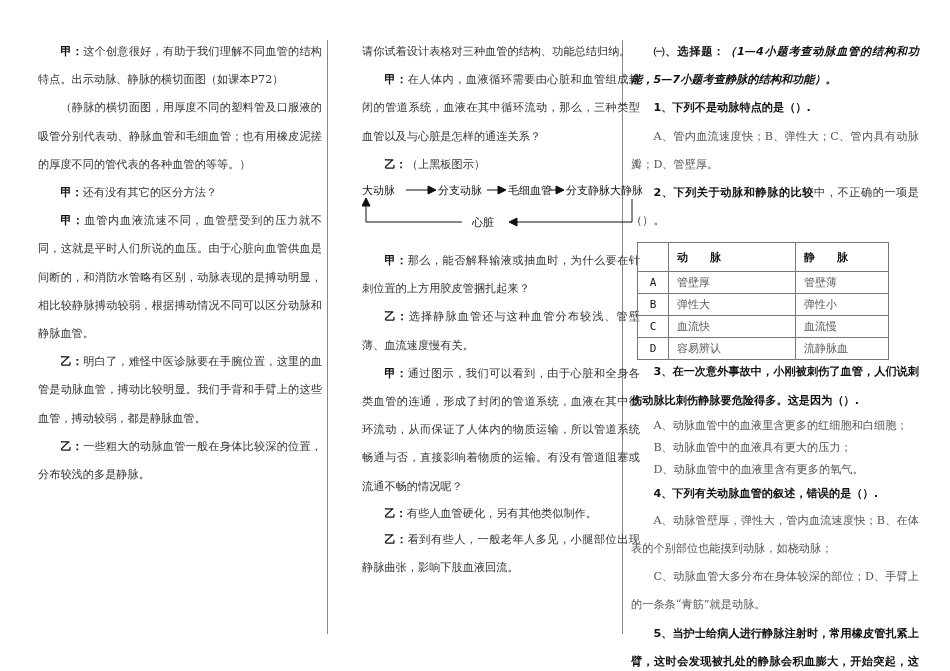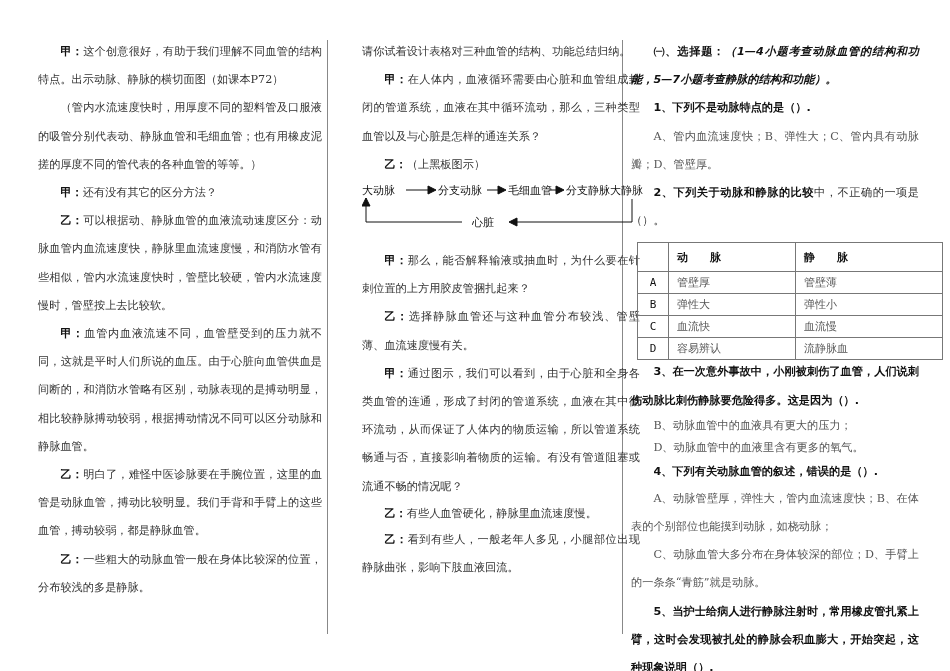--- a/index.html
+++ b/index.html
@@ -12,38 +12,37 @@
   .vline { position:absolute; width:1px; background:#888; }
   p { margin:0; text-align:justify; text-justify:inter-ideograph; }
   .pl { line-height:28.2px; }
   .ind { text-indent:2em; }
   .sp { font-family:"DejaVu Sans","Liberation Sans",sans-serif; font-weight:bold; color:#111; }
   .bold { font-family:"DejaVu Sans","Liberation Sans",sans-serif; font-weight:bold; color:#111; }
   .ital { font-style:italic; }
   .diagram { position:relative; height:60px; margin:2px 0 6px 0; font-family:"DejaVu Sans","Liberation Sans",sans-serif; font-size:11px; color:#111; }
   .diagram .node { position:absolute; top:2px; white-space:nowrap;text-align:center; }
   .diagram svg { position:absolute; left:0; top:0; }
-  table.cmp { border-collapse:collapse; width:306px; margin:7px 0 4px 6px; font-size:11px; }
+  table.cmp { border-collapse:collapse; width:252px; margin:7px 0 4px 6px; font-size:11px; }
   table.cmp td, table.cmp th { border:1px solid #777; height:21px; padding:0 0 0 8px; text-align:left; }
   table.cmp th { font-family:"DejaVu Sans","Liberation Sans",sans-serif; font-weight:bold; color:#111; height:28px; }
   table.cmp td.key { width:30px; text-align:center; padding:0; font-family:"DejaVu Sans Mono","Liberation Mono",monospace; color:#111; }
   table.cmp td.a { width:118px; }
   .opt { color:#555; }
 </style>
 </head>
 <body>
 
 <div class="vline" style="left:327px;top:40px;height:594px;"></div>
 <div class="vline" style="left:622px;top:40px;height:594px;"></div>
 
 <div class="col" id="col1">
   <p class="pl ind"><span class="sp">甲：</span><span>这个创意很好，有助于我们理解不同血管的结构特点。出示动脉、静脉的横切面图（如课本P72）</span></p>
-  <p class="pl ind">（管内水流速度快时，用厚度不同的塑料管及口服液的吸管分别代表动、静脉血管和毛细血管；也有用橡皮泥搓的厚度不同的管代表的各种血管的等等。）</p>
+  <p class="pl ind">（静脉的横切面图，用厚度不同的塑料管及口服液的吸管分别代表动、静脉血管和毛细血管；也有用橡皮泥搓的厚度不同的管代表的各种血管的等等。）</p>
   <p class="pl ind"><span class="sp">甲：</span><span>还有没有其它的区分方法？</span></p>
-  <p class="pl ind"><span class="sp">乙：</span><span>可以根据动、静脉血管的血液流动速度区分：动脉血管内血流速度快，静脉里血流速度慢，和消防水管有些相似，管内水流速度快时，管壁比较硬，管内水流速度慢时，管壁按上去比较软。</span></p>
   <p class="pl ind"><span class="sp">甲：</span><span>血管内血液流速不同，血管壁受到的压力就不同，这就是平时人们所说的血压。由于心脏向血管供血是间断的，和消防水管略有区别，动脉表现的是搏动明显，相比较静脉搏动较弱，根据搏动情况不同可以区分动脉和静脉血管。</span></p>
   <p class="pl ind"><span class="sp">乙：</span><span>明白了，难怪中医诊脉要在手腕位置，这里的血管是动脉血管，搏动比较明显。我们手背和手臂上的这些血管，搏动较弱，都是静脉血管。</span></p>
   <p class="pl ind"><span class="sp">乙：</span><span>一些粗大的动脉血管一般在身体比较深的位置，分布较浅的多是静脉。</span></p>
 
 </div>
 
 <div class="col" id="col2">
   <p class="pl">请你试着设计表格对三种血管的结构、功能总结归纳。</p>
   <p class="pl ind"><span class="sp">甲：</span><span>在人体内，血液循环需要由心脏和血管组成封闭的管道系统，血液在其中循环流动，那么，三种类型血管以及与心脏是怎样的通连关系？</span></p>
   <p class="pl ind"><span class="sp">乙：</span><span>（上黑板图示）</span></p>
@@ -71,21 +70,21 @@
     <span class="node" style="left:76px;">分支动脉</span>
     <span class="node" style="left:146px;">毛细血管</span>
     <span class="node" style="left:204px;">分支静脉</span>
     <span class="node" style="left:248px;top:2px;">大静脉</span>
     <span class="node" style="left:110px;top:34px;">心脏</span>
   </div>
 
   <p class="pl ind"><span class="sp">甲：</span><span>那么，能否解释输液或抽血时，为什么要在针刺位置的上方用胶皮管捆扎起来？</span></p>
   <p class="pl ind"><span class="sp">乙：</span><span>选择静脉血管还与这种血管分布较浅、管壁薄、血流速度慢有关。</span></p>
   <p class="pl ind"><span class="sp">甲：</span><span>通过图示，我们可以看到，由于心脏和全身各类血管的连通，形成了封闭的管道系统，血液在其中循环流动，从而保证了人体内的物质运输，所以管道系统畅通与否，直接影响着物质的运输。有没有管道阻塞或流通不畅的情况呢？</span></p>
-  <p class="ind" style="line-height:25px;"><span class="sp">乙：</span><span>有些人血管硬化，静脉里血流速度慢。</span></p>
+  <p class="ind" style="line-height:25px;"><span class="sp">乙：</span><span>有些人血管硬化，另有其他类似制作。</span></p>
   <p class="pl ind"><span class="sp">乙：</span><span>看到有些人，一般老年人多见，小腿部位出现静脉曲张，影响下肢血液回流。</span></p>
   <p class="ind" style="line-height:24px;"></p>
 
 </div>
 
 <div class="col" id="col3">
   <p class="pl ind"><span class="bold">㈠、选择题：</span><span class="bold ital">（1—4小题考查动脉血管的结构和功能，5—7小题考查静脉的结构和功能）。</span></p>
   <p class="pl ind bold">1、下列不是动脉特点的是（）.</p>
   <p class="pl ind opt">A、管内血流速度快；B、弹性大；C、管内具有动脉瓣；D、管壁厚。</p>
   <p class="pl ind"><span class="bold">2、下列关于动脉和静脉的比较</span><span>中，不正确的一项是（）。</span></p>
@@ -114,20 +113,21 @@
     </tr>
     <tr>
       <td class="key">D</td>
       <td class="a opt">容易辨认</td>
       <td class="opt">流静脉血</td>
     </tr>
   </tbody>
     </table>
 
   <p class="pl ind bold" style="margin-top:-6px;">3、在一次意外事故中，小刚被刺伤了血管，人们说刺伤动脉比刺伤静脉要危险得多。这是因为（）.</p>
+  <p class="ind opt" style="line-height:22px;">A、动脉血管中的血液里含更多的红细胞和白细胞；</p>
   <p class="ind opt" style="line-height:22px;">B、动脉血管中的血液具有更大的压力；</p>
   <p class="ind opt" style="line-height:22px;">D、动脉血管中的血液里含有更多的氧气。</p>
   <p class="ind bold" style="line-height:26px;">4、下列有关动脉血管的叙述，错误的是（）.</p>
   <p class="pl ind opt">A、动脉管壁厚，弹性大，管内血流速度快；B、在体表的个别部位也能摸到动脉，如桡动脉；</p>
   <p class="pl ind opt">C、动脉血管大多分布在身体较深的部位；D、手臂上的一条条“青筋”就是动脉。</p>
   <p class="pl ind bold">5、当护士给病人进行静脉注射时，常用橡皮管扎紧上臂，这时会发现被扎处的静脉会积血膨大，开始突起，这种现象说明（）.</p>
 
 </div>
 
 </body></html>

